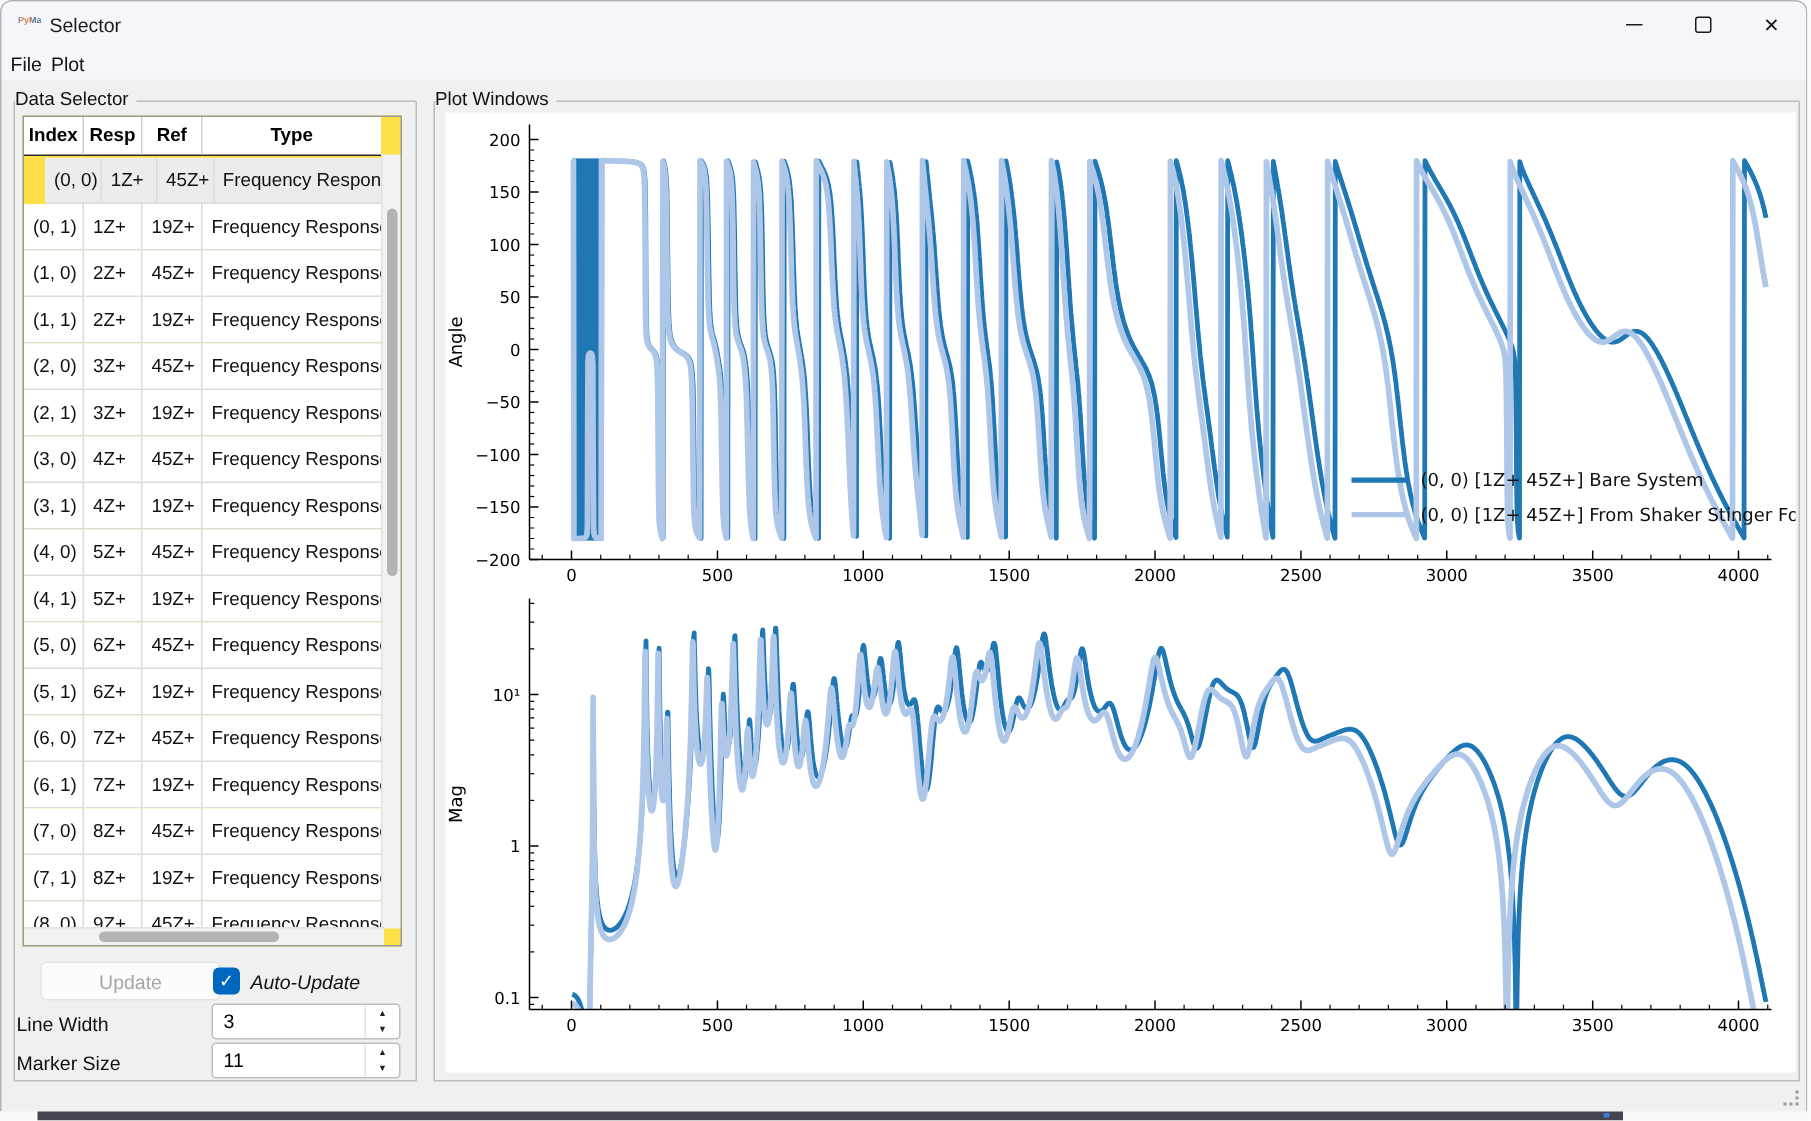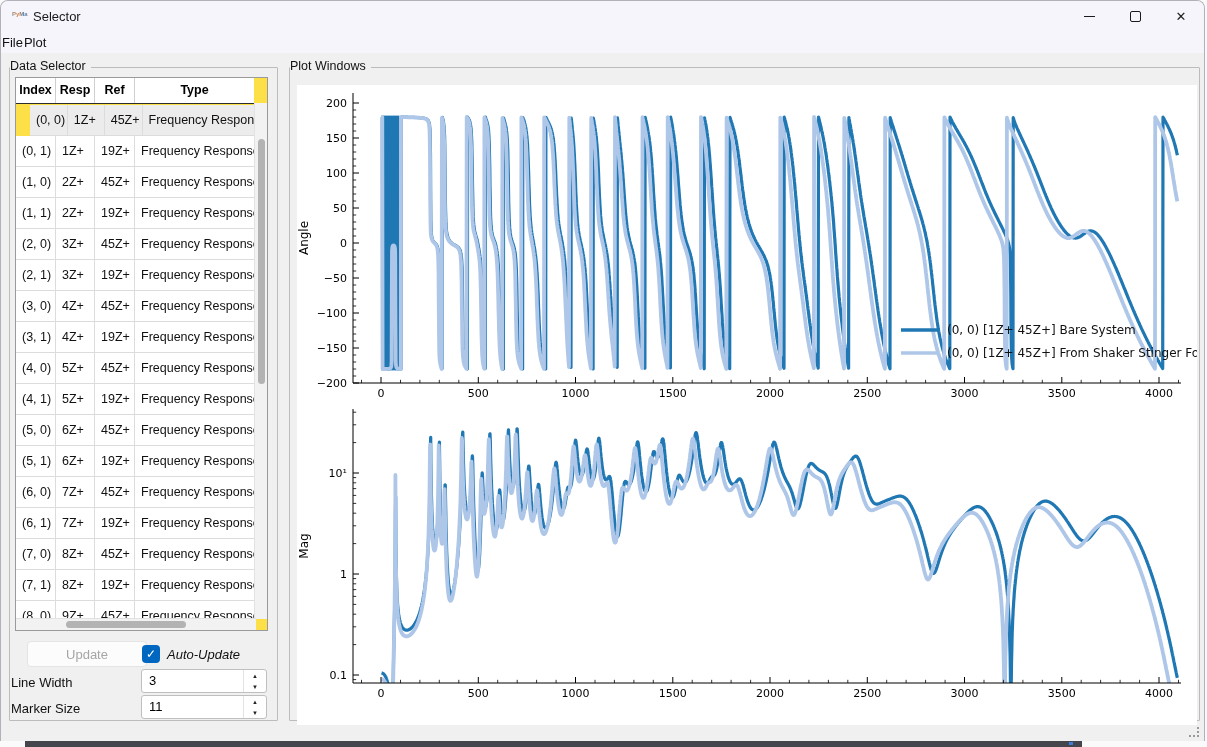--- a/index.html
+++ b/index.html
@@ -13,21 +13,21 @@
     background:linear-gradient(90deg,#8a8a8a 0%,#e07b28 40%,#2a6fb0 75%,#8a8a8a 100%);
     -webkit-background-clip:text;background-clip:text;color:transparent;}
   #apptitle{position:absolute;left:32px;top:8px;font-size:13px;color:#1a1a1a;}
   #wincontrols{position:absolute;right:0;top:0;height:30px;display:flex;}
   .winbtn{width:46px;height:30px;display:flex;align-items:center;justify-content:center;}
   .glyph-min{display:block;width:11px;height:0;border-top:1px solid #1b1b1b;}
   .glyph-max{display:block;width:9px;height:9px;border:1.2px solid #1b1b1b;border-radius:2px;}
   .glyph-close{font-size:13px;color:#1b1b1b;line-height:1;}
   
   #menubar{position:absolute;left:0;top:31px;height:21px;display:flex;align-items:center;}
-  .menu-item{font-size:13px;color:#111;padding:2px 0;margin-left:1px;}
+  .menu-item{font-size:13px;color:#111;padding:2px 0;margin-left:6px;}
   
   .groupbox{position:absolute;border:1px solid #bcbcbc;border-radius:1px;background:transparent;box-sizing:border-box;}
   .gb-title{position:absolute;top:-9px;left:0;background:#f0f0f0;padding:0 5px 0 0;font-size:12.5px;color:#111;}
   #gb-data{left:8px;top:66px;width:269px;height:654px;}
   #gb-plot{left:288px;top:66px;width:911px;height:654px;}
   
   #tableframe{position:absolute;left:14px;top:76px;width:253px;height:554px;background:#fde047;
     border:1px solid #9a9a9a;box-sizing:border-box;overflow:hidden;}
   #thead{position:absolute;left:0;top:0;width:238px;height:25px;background:#fff;border-bottom:1.5px solid #2b2b2b;display:flex;}
   .hc{display:inline-block;height:25px;line-height:25px;font-weight:bold;font-size:12.5px;text-align:center;
@@ -53,21 +53,21 @@
   .ctl-label{position:absolute;left:10px;font-size:13px;color:#111;}
   #lwlabel{top:674px;} #mslabel{top:700px;}
   .spinbox{position:absolute;left:140px;width:126px;height:24px;background:#fff;border:1px solid #bfbfbf;
     border-radius:3px;box-sizing:border-box;}
   #lwspin{top:668px;} #msspin{top:694px;}
   .spinval{position:absolute;left:7px;top:3px;font-size:13px;color:#000;}
   .spinbtns{position:absolute;right:0;top:0;width:22px;height:100%;border-left:1px solid #e3e3e3;display:flex;flex-direction:column;}
   .spinbtn{flex:1;display:flex;align-items:center;justify-content:center;}
   .spinbtn .arrow{font-size:6px;color:#222;line-height:1;}
   
-  #plotpanel{position:absolute;left:296px;top:84px;width:900px;height:640px;background:#ffffff;}
+  #plotpanel{position:absolute;left:296px;top:74px;width:900px;height:640px;background:#ffffff;}
   #chart-phase{position:absolute;left:0;top:0;width:900px;height:316px;}
   #chart-mag{position:absolute;left:0;top:316px;width:900px;height:324px;}
   
   #sizegrip{position:absolute;left:1188px;top:726px;width:10px;height:10px;}
   #sizegrip i{position:absolute;width:2px;height:2px;background:#9a9a9a;}
   #taskbar-strip{position:absolute;left:25px;top:741px;width:1057px;height:6px;background:#45454e;}
   #taskbar-dot{position:absolute;left:1044px;top:1px;width:4px;height:3px;background:#3b7ddd;}
 </style>
 </head>
 <body>

